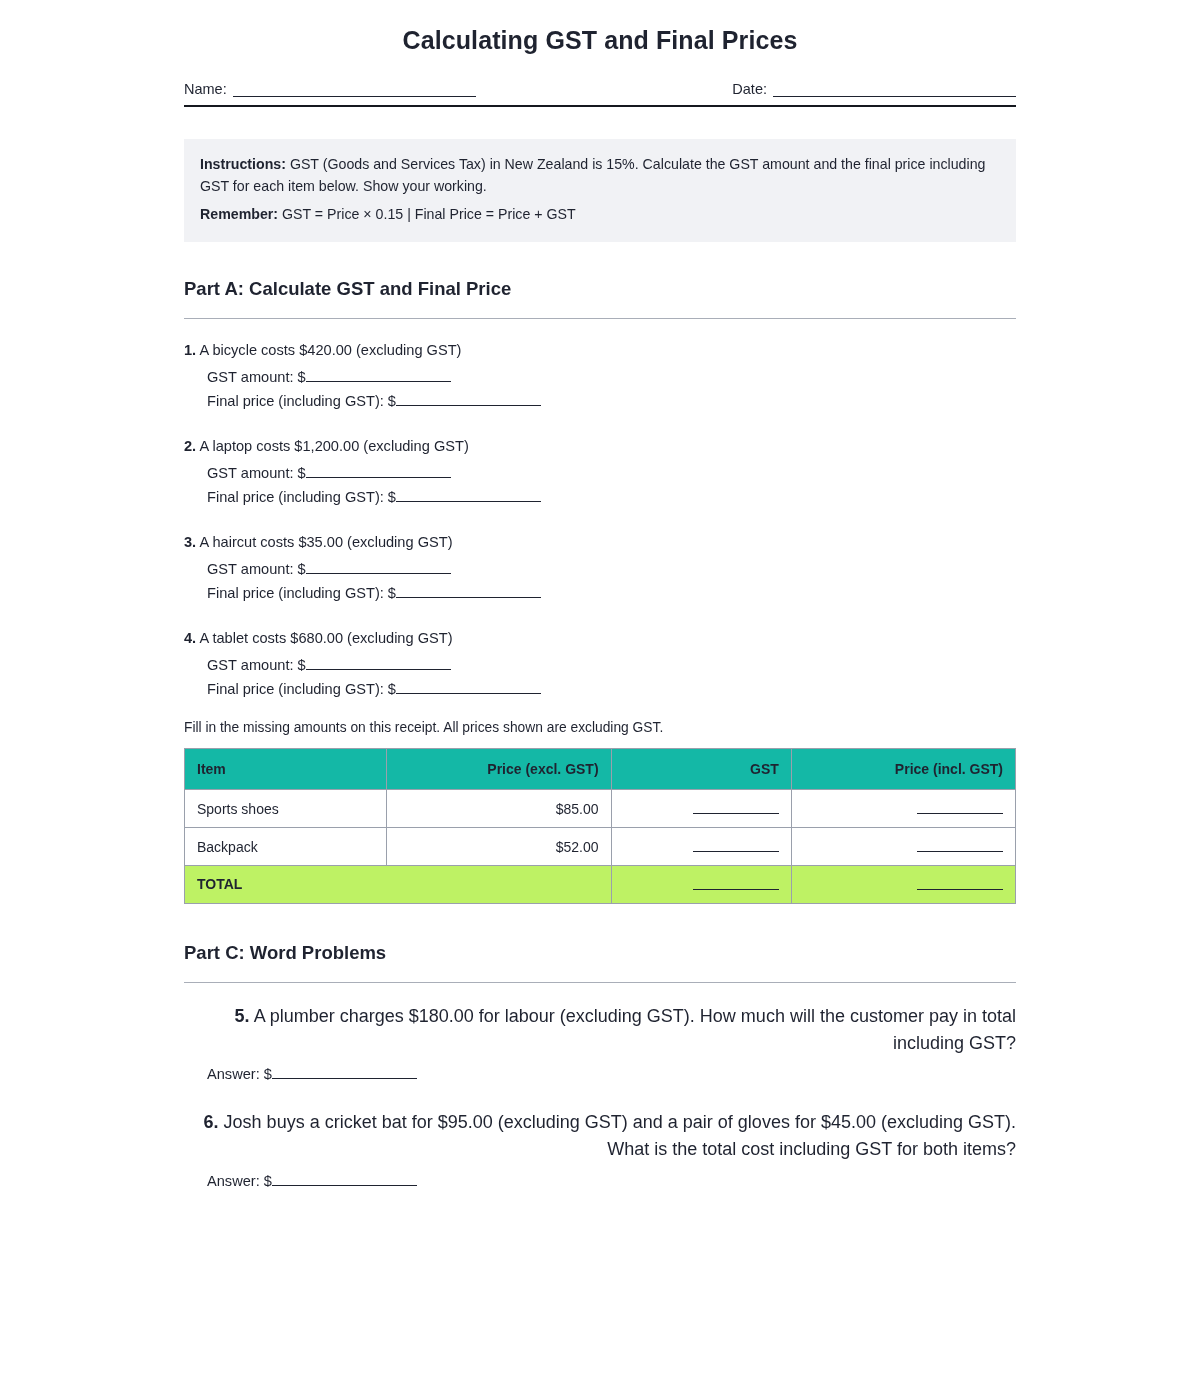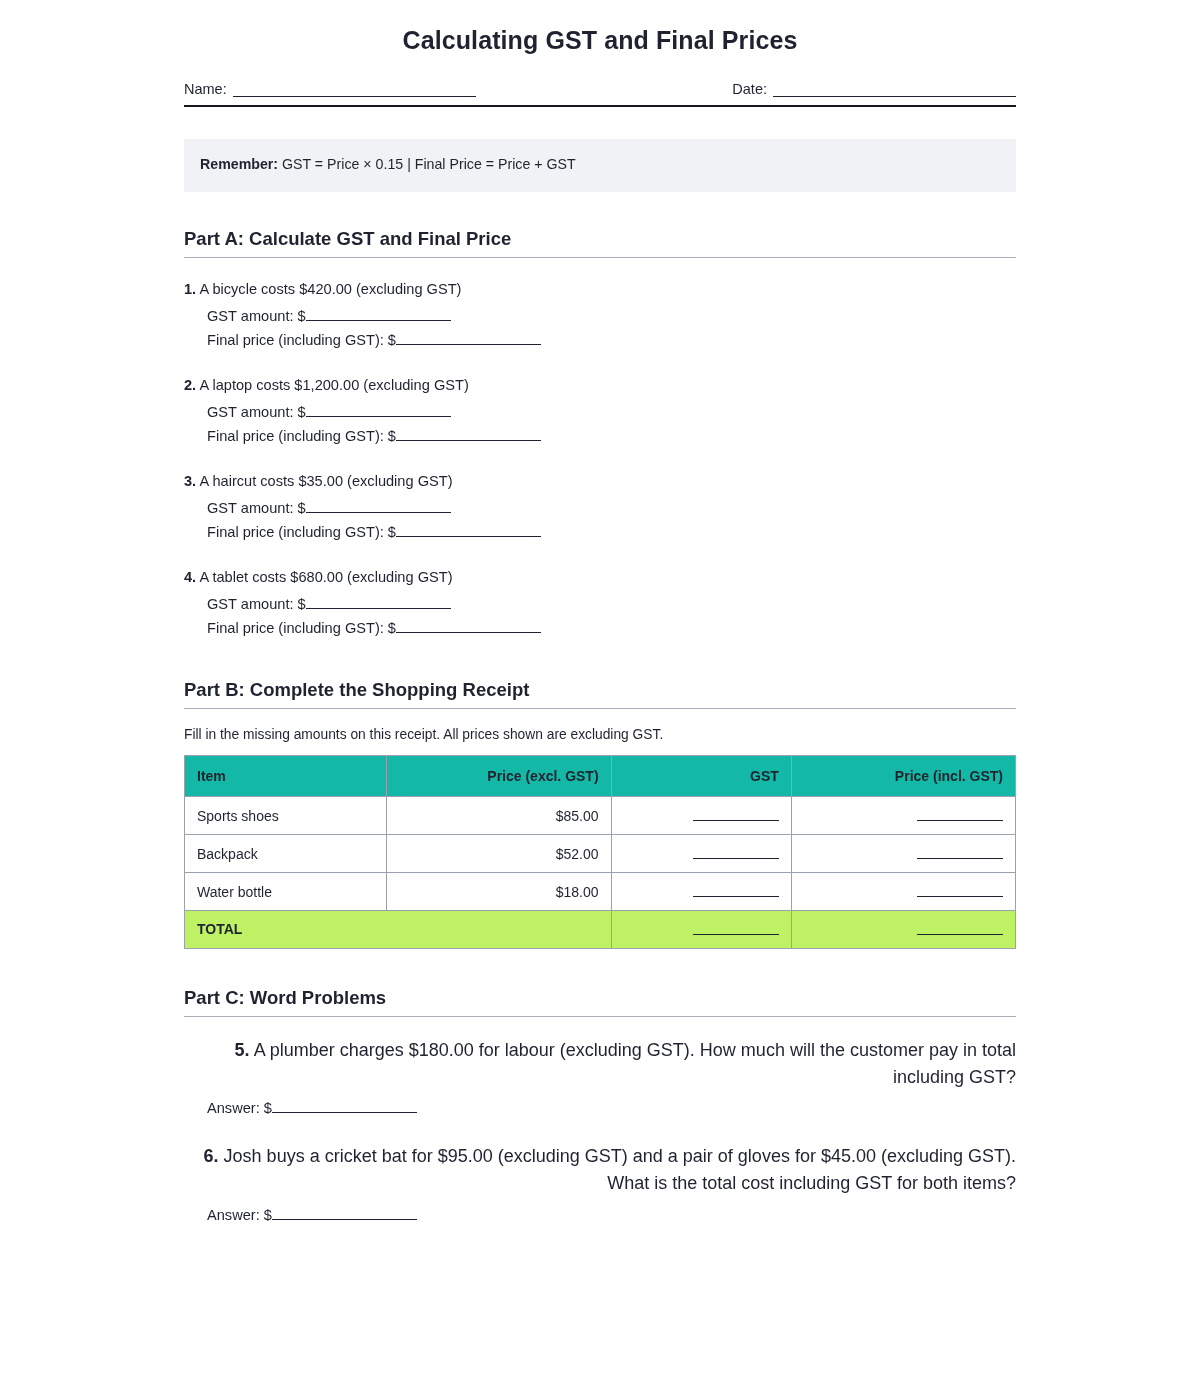--- a/index.html
+++ b/index.html
@@ -67,21 +67,21 @@
   }
   .instructions p { margin: 0; }
   .instructions p + p { margin-top: 7px; }
   .instructions b { font-weight: bold; }
 
   
   .section-head {
     font-size: 18.5px;
     font-weight: bold;
     margin: 0;
-    padding-bottom: 7px;
+    padding-bottom: 18px;
     border-bottom: 1px solid #a9aeb8;
     color: #1f2330;
   }
   .sec-a { margin-top: 36px; }
   .sec-b { margin-top: 38px; }
   .sec-c { margin-top: 38px; }
 
   
   .qlist { margin-top: 21px; }
   .question + .question { margin-top: 22px; }
@@ -183,20 +183,24 @@
     </div>
     <div class="nd-field">
       <span class="nd-label">Date:</span>
       <span class="nd-rule date"></span>
     </div>
   </div>
   <hr class="header-rule">
 
   <div class="instructions">
     <p>
+      <b>Instructions:</b>
+      <span>GST (Goods and Services Tax) in New Zealand is 15%. Calculate the GST amount and the final price including GST for each item below. Show your working.</span>
+    </p>
+    <p>
       <b>Remember:</b>
       <span>GST = Price × 0.15 | Final Price = Price + GST</span>
     </p>
   </div>
 
   <h2 class="section-head sec-a">Part A: Calculate GST and Final Price</h2>
 
   <div class="qlist">
 
     <div class="question">
@@ -238,21 +242,20 @@
         <span>A tablet costs $680.00 (excluding GST)</span>
       </p>
       <div class="q-lines">
         <div class="q-line"><span>GST amount: $</span><span class="blank blank-145"></span></div>
         <div class="q-line"><span>Final price (including GST): $</span><span class="blank blank-145"></span></div>
       </div>
     </div>
 
   </div>
 
-  <h2 class="section-head sec-b">Part B: Complete the Shopping Receipt</h2>
   <p class="b-intro">Fill in the missing amounts on this receipt. All prices shown are excluding GST.</p>
 
   <table class="receipt">
     <thead>
       <tr>
         <th class="col-item">Item</th>
         <th class="col-excl">Price (excl. GST)</th>
         <th class="col-gst">GST</th>
         <th class="col-incl">Price (incl. GST)</th>
       </tr>
@@ -263,26 +266,20 @@
         <td class="cell-num">$85.00</td>
         <td class="cell-fill"><span class="blank-cell"></span></td>
         <td class="cell-fill"><span class="blank-cell"></span></td>
       </tr>
       <tr>
         <td class="cell-item">Backpack</td>
         <td class="cell-num">$52.00</td>
         <td class="cell-fill"><span class="blank-cell"></span></td>
         <td class="cell-fill"><span class="blank-cell"></span></td>
       </tr>
-      <tr>
-        <td class="cell-item">Water bottle</td>
-        <td class="cell-num">$18.00</td>
-        <td class="cell-fill"><span class="blank-cell"></span></td>
-        <td class="cell-fill"><span class="blank-cell"></span></td>
-      </tr>
       <tr class="total-row">
         <td class="cell-item" colspan="2">TOTAL</td>
         <td class="cell-fill"><span class="blank-cell"></span></td>
         <td class="cell-fill"><span class="blank-cell"></span></td>
       </tr>
     </tbody>
   </table>
 
   <h2 class="section-head sec-c">Part C: Word Problems</h2>
 

